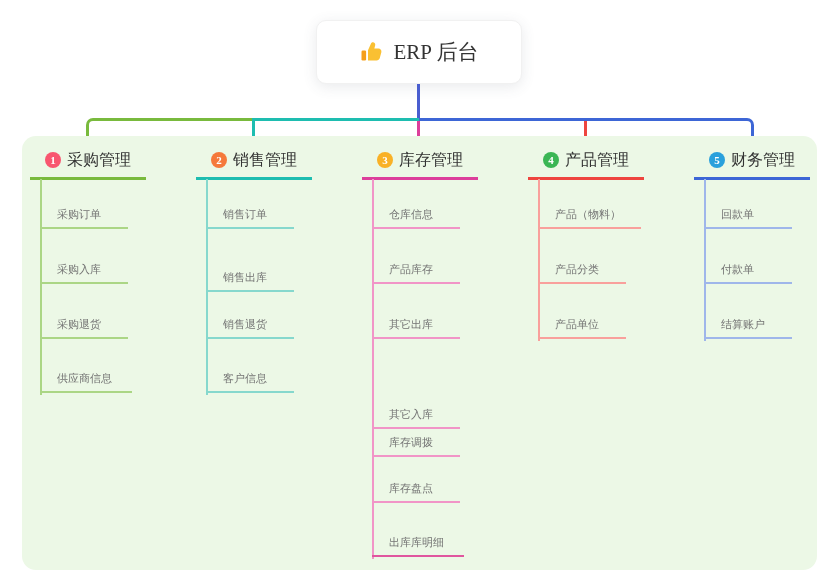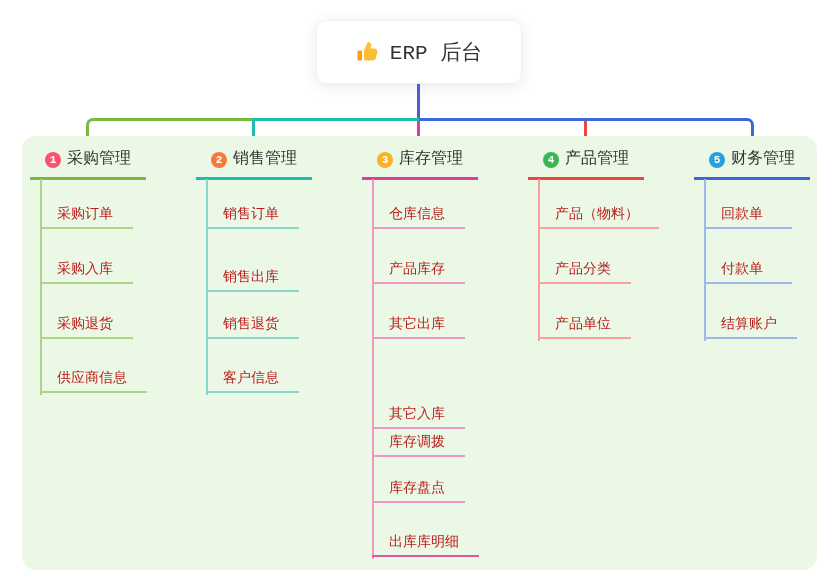--- a/index.html
+++ b/index.html
@@ -1,18 +1,18 @@
 <!DOCTYPE html>
 <html><head>
 <meta charset="utf-8">
 <style>
   html,body{margin:0;padding:0;background:#ffffff;}
   #stage{
     position:relative;width:839px;height:588px;overflow:hidden;
-    font-family:Liberation Mono, monospace;color:#333;
+    font-family:Liberation Serif, serif;color:#333;
     background:#ffffff;
   }
   
   #root-node{
     position:absolute;left:316px;top:20px;width:206px;height:64px;
     background:#fff;border:1px solid #f1f1f1;border-radius:10px;
     box-shadow:0 3px 14px rgba(70,80,100,.12);
     display:flex;align-items:center;justify-content:center;gap:10px;
     font-size:21px;color:#333;box-sizing:border-box;
   }
@@ -39,21 +39,21 @@
   }
   .badge{
     width:16px;height:16px;border-radius:50%;flex:0 0 16px;
     color:#fff;font-size:11px;font-weight:bold;line-height:16px;text-align:center;
   }
   .trunk{position:absolute;width:2px;}
   .child{
     position:absolute;display:inline-block;white-space:nowrap;
     min-width:88px;box-sizing:border-box;
     padding:4px 20px 5px 17px;border-bottom:2px solid;
-    font-size:14px;line-height:16px;color:#b91c1c;
+    font-size:11px;line-height:16px;color:#737373;
   }
 </style>
 </head>
 <body>
 
 <div id="stage">
 
   <div id="root-node">
     <svg width="24" height="24" viewBox="0 0 24 24" aria-hidden="true">
       <rect x="1.5" y="10.5" width="4.6" height="10" rx="1.2" fill="#f59f1b"></rect>

